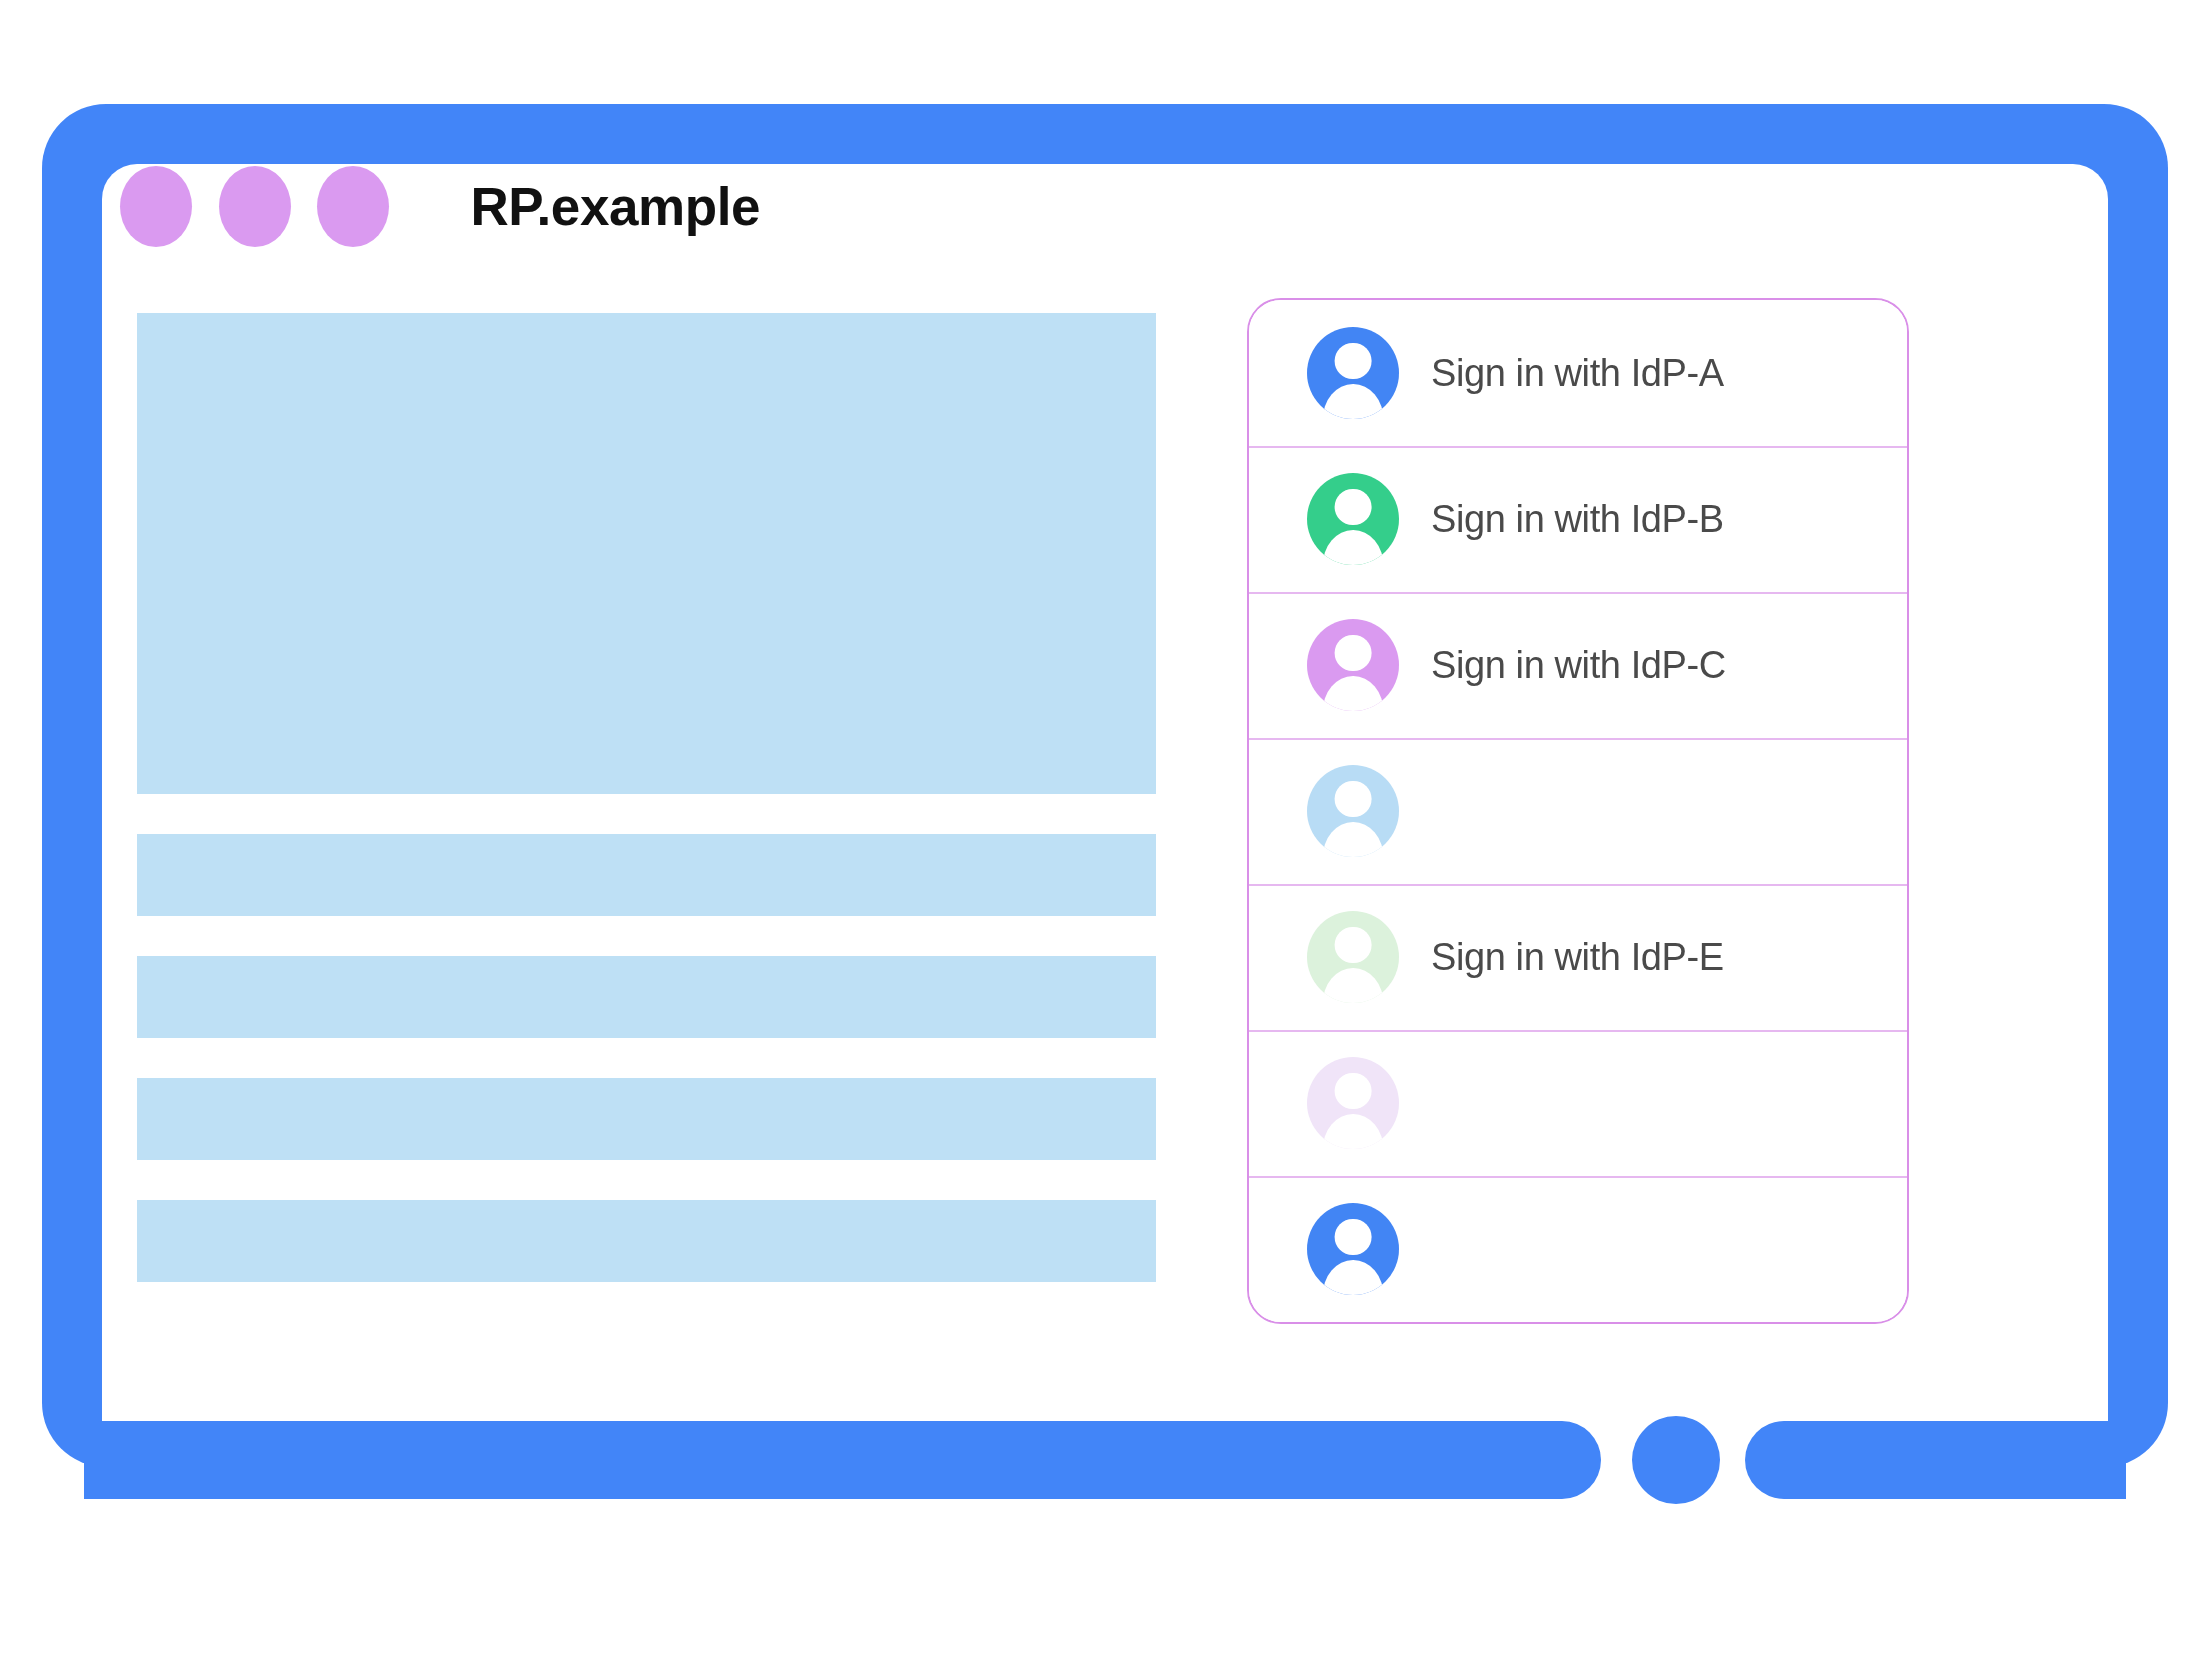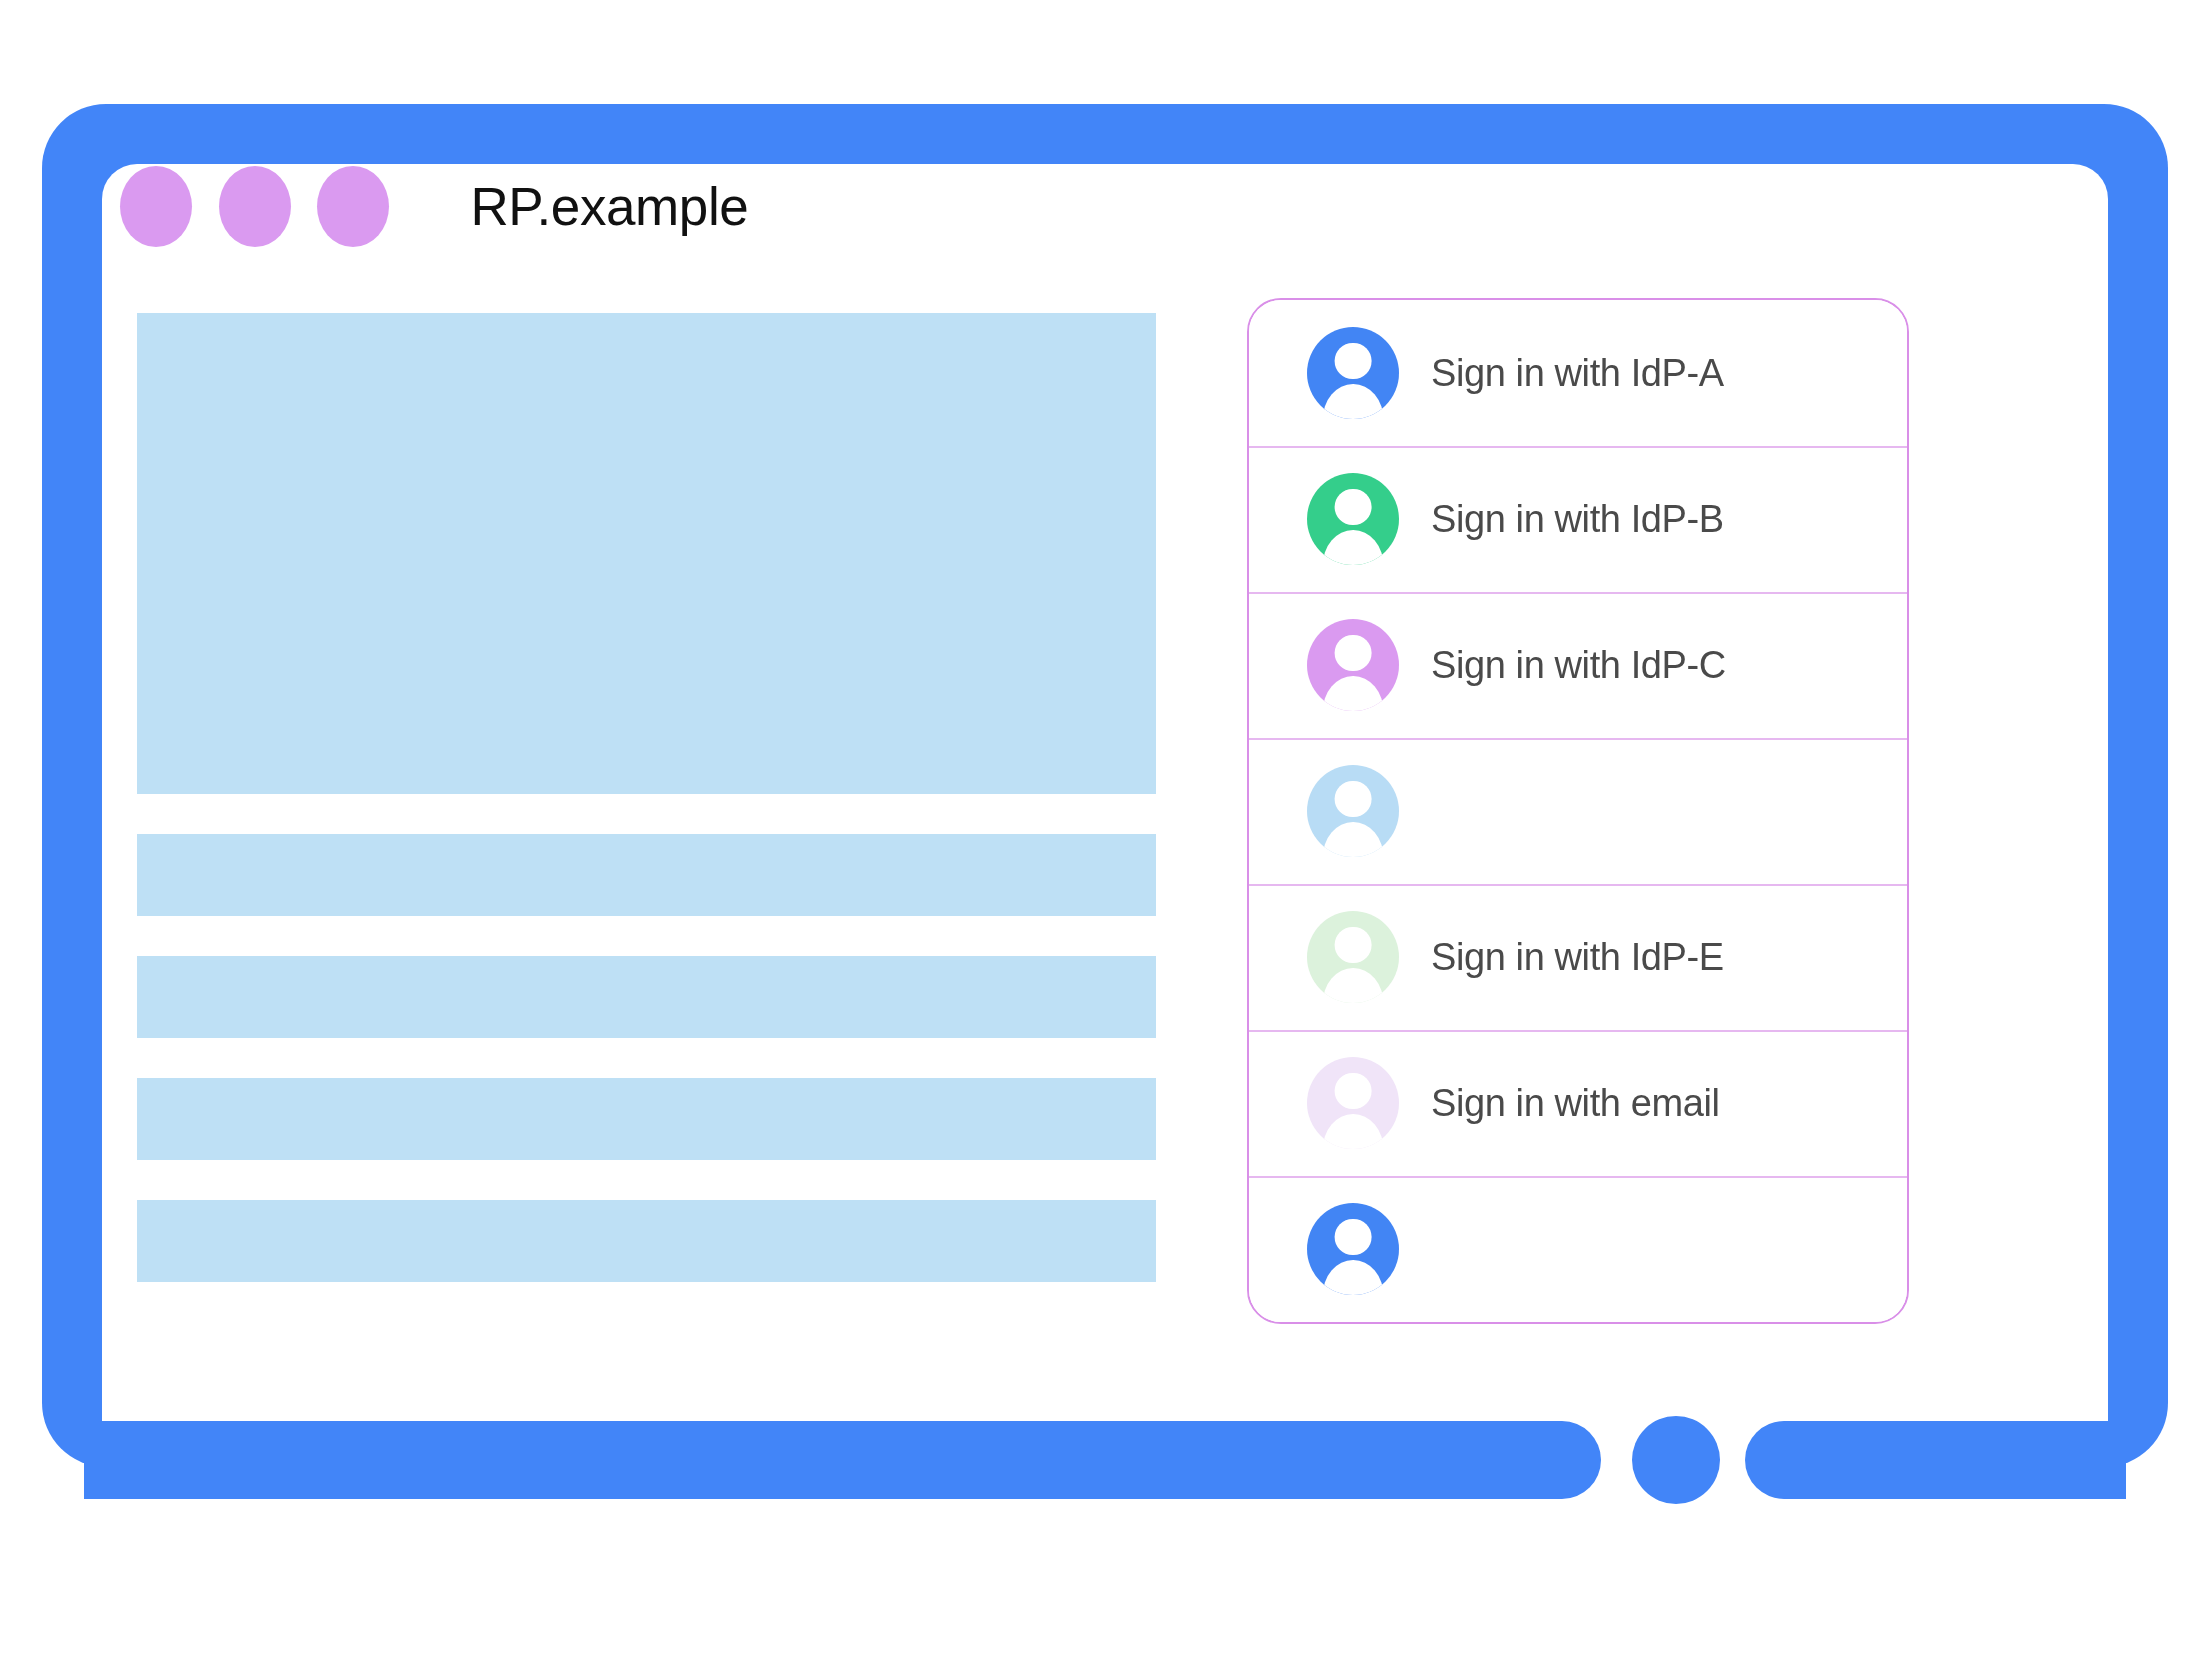--- a/index.html
+++ b/index.html
@@ -63,21 +63,21 @@
   .chrome-dot {
     width: 72px; height: 81px;
     border-radius: 50%;
     background: var(--orchid-dot);
     margin-right: 26.5px;
   }
   #page-title {
     margin-left: 55px;
     font-size: 53px;
     color: #111111;
-    font-weight: 400;
+    font-weight: 700;
     letter-spacing: -0.4px;
     white-space: nowrap;
   }
 
   
   #content-area {
     position: absolute;
     left: 137px; top: 313px;
     width: 1019px;
   }
@@ -202,21 +202,20 @@
         <div class="head"></div>
         <div class="body"></div>
       </div>
       <div class="account-label">Sign in with IdP-E</div>
     </div>
     <div class="account-row">
       <div class="avatar" style="background: rgb(240, 228, 248);">
         <div class="head"></div>
         <div class="body"></div>
       </div>
-      <div class="account-label">Sign in with email</div>
     </div>
     <div class="account-row">
       <div class="avatar" style="background: rgb(66, 133, 244);">
         <div class="head"></div>
         <div class="body"></div>
       </div>
     </div>
   </div>
 
 

